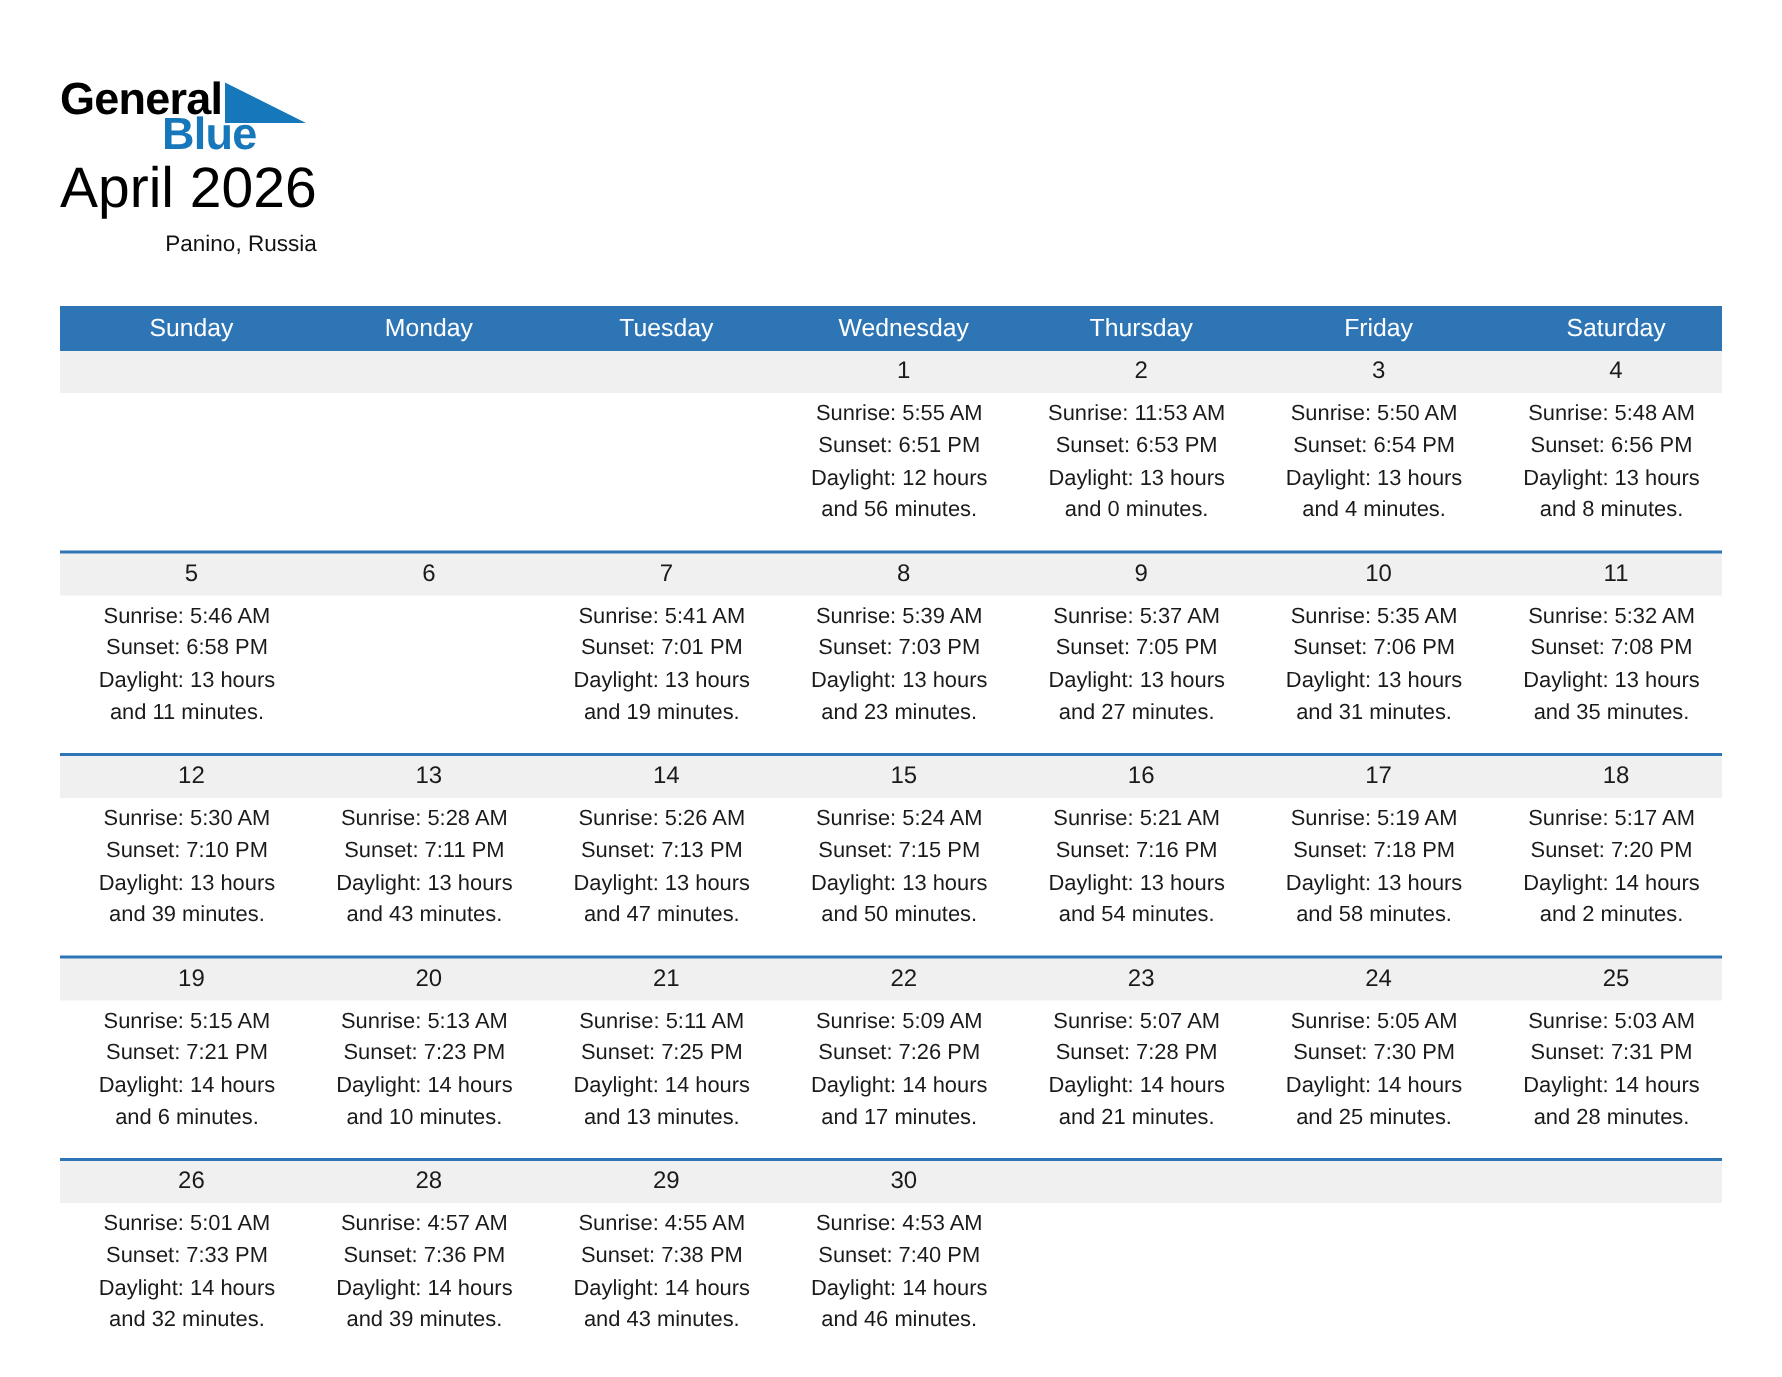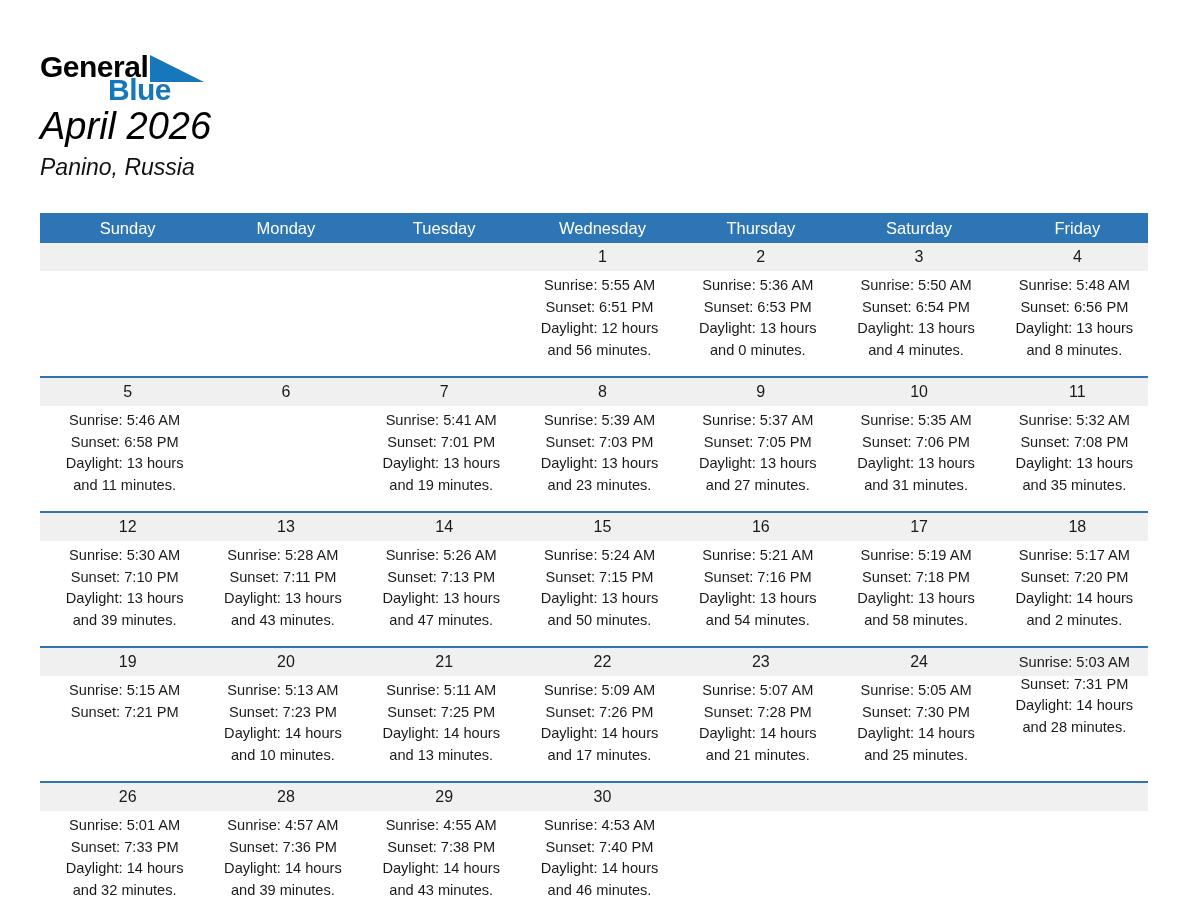--- a/index.html
+++ b/index.html
@@ -27,23 +27,23 @@
   .logo-tri{
     display:inline-block;width:0;height:0;margin-left:2px;
     border-bottom:27px solid var(--logo-blue);
     border-right:54px solid transparent;
   }
   .logo-blue-text{
     font-size:30px;font-weight:600;color:var(--logo-blue);
     margin:-7px 0 0 68px;letter-spacing:-0.5px;
   }
   
-  .title-block{font-style:italic;}
+  .title-block{text-align:right;}
   .page-title{font-size:38px;font-weight:400;color:#000;line-height:1.15;}
-  .page-subtitle{font-size:23px;font-weight:400;color:#111;margin-top:5px;line-height:1.2;}
+  .page-subtitle{font-size:15px;font-weight:400;color:#111;margin-top:5px;line-height:1.2;}
   
   .calendar{margin-top:32px;text-align:center;}
   .weekday-row{
     display:grid;grid-template-columns:repeat(7,1fr);
     background:var(--accent);height:30px;
   }
   .weekday-cell{
     color:#fff;font-size:16.5px;line-height:30px;padding-left:17px;
     white-space:nowrap;overflow:hidden;
   }
@@ -77,40 +77,40 @@
     </div>
   </div>
 
   <div class="calendar">
     <div class="weekday-row">
       <div class="weekday-cell">Sunday</div>
       <div class="weekday-cell">Monday</div>
       <div class="weekday-cell">Tuesday</div>
       <div class="weekday-cell">Wednesday</div>
       <div class="weekday-cell">Thursday</div>
+      <div class="weekday-cell">Friday</div>
       <div class="weekday-cell">Saturday</div>
-      <div class="weekday-cell">Friday</div>
     </div>
     <div id="weeks">
         <div class="week-row">
           <div class="day-cell"></div>
           <div class="day-cell"></div>
           <div class="day-cell"></div>
           <div class="day-cell">
             <div class="day-num">1</div>
             <div class="day-info">
               <div>Sunrise: 5:55 AM</div>
               <div>Sunset: 6:51 PM</div>
               <div>Daylight: 12 hours and 56 minutes.</div>
             </div>
           </div>
           <div class="day-cell">
             <div class="day-num">2</div>
             <div class="day-info">
-              <div>Sunrise: 5:36 AM</div>
+              <div>Sunrise: 11:53 AM</div>
               <div>Sunset: 6:53 PM</div>
               <div>Daylight: 13 hours and 0 minutes.</div>
             </div>
           </div>
           <div class="day-cell">
             <div class="day-num">3</div>
             <div class="day-info">
               <div>Sunrise: 5:50 AM</div>
               <div>Sunset: 6:54 PM</div>
               <div>Daylight: 13 hours and 4 minutes.</div>
@@ -235,20 +235,21 @@
               <div>Daylight: 14 hours and 2 minutes.</div>
             </div>
           </div>
         </div>
         <div class="week-row">
           <div class="day-cell">
             <div class="day-num">19</div>
             <div class="day-info">
               <div>Sunrise: 5:15 AM</div>
               <div>Sunset: 7:21 PM</div>
+              <div>Daylight: 14 hours and 6 minutes.</div>
             </div>
           </div>
           <div class="day-cell">
             <div class="day-num">20</div>
             <div class="day-info">
               <div>Sunrise: 5:13 AM</div>
               <div>Sunset: 7:23 PM</div>
               <div>Daylight: 14 hours and 10 minutes.</div>
             </div>
           </div>
@@ -278,20 +279,21 @@
           </div>
           <div class="day-cell">
             <div class="day-num">24</div>
             <div class="day-info">
               <div>Sunrise: 5:05 AM</div>
               <div>Sunset: 7:30 PM</div>
               <div>Daylight: 14 hours and 25 minutes.</div>
             </div>
           </div>
           <div class="day-cell">
+            <div class="day-num">25</div>
             <div class="day-info">
               <div>Sunrise: 5:03 AM</div>
               <div>Sunset: 7:31 PM</div>
               <div>Daylight: 14 hours and 28 minutes.</div>
             </div>
           </div>
         </div>
         <div class="week-row">
           <div class="day-cell">
             <div class="day-num">26</div>

